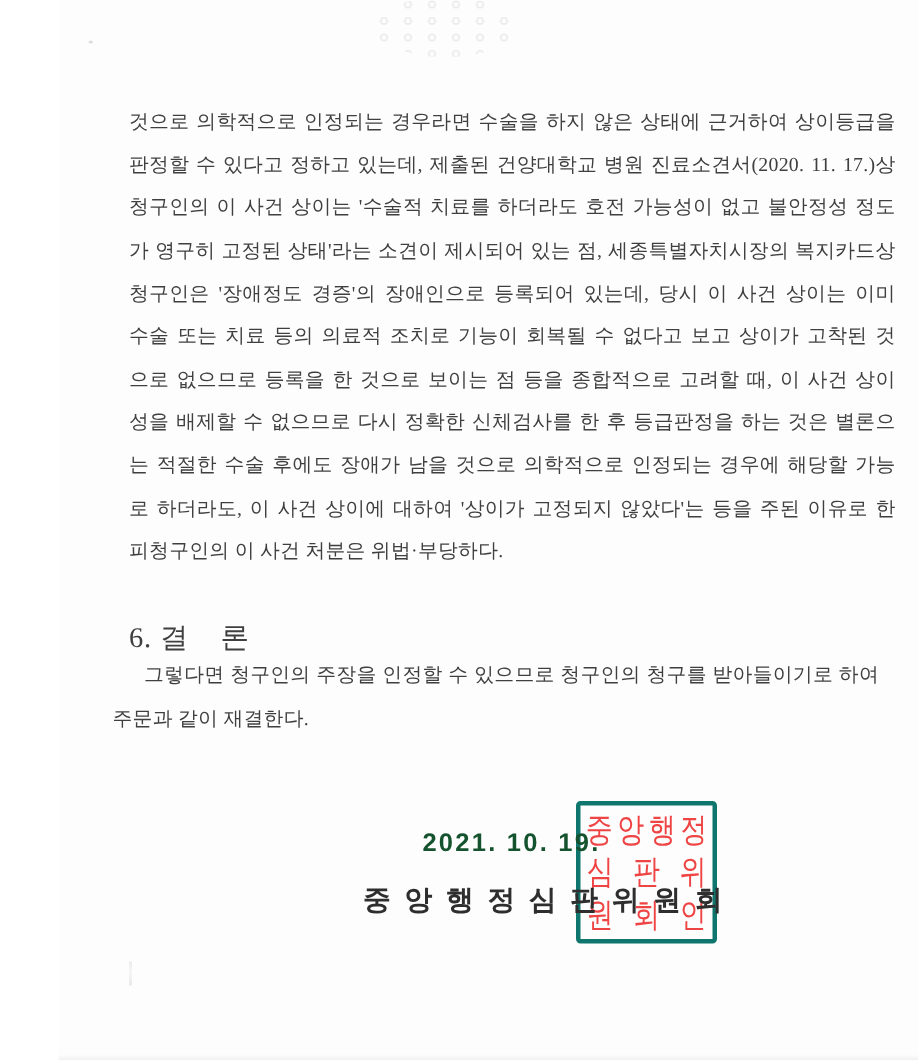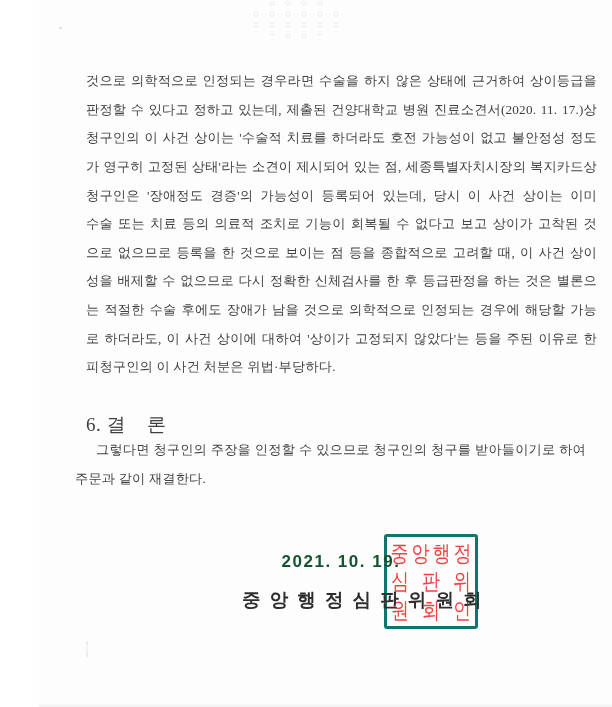--- a/index.html
+++ b/index.html
@@ -168,21 +168,21 @@
 
   <div class="bleed-marks"></div>
   <div class="speck-a"></div>
   <div class="speck-b"></div>
 
   <div class="body-lines">
       <div class="body-line">것으로 의학적으로 인정되는 경우라면 수술을 하지 않은 상태에 근거하여 상이등급을</div>
       <div class="body-line">판정할 수 있다고 정하고 있는데, 제출된 건양대학교 병원 진료소견서(2020. 11. 17.)상</div>
       <div class="body-line">청구인의 이 사건 상이는 '수술적 치료를 하더라도 호전 가능성이 없고 불안정성 정도</div>
       <div class="body-line">가 영구히 고정된 상태'라는 소견이 제시되어 있는 점, 세종특별자치시장의 복지카드상</div>
-      <div class="body-line">청구인은 '장애정도 경증'의 가능성이 등록되어 있는데, 당시 이 사건 상이는 이미</div>
+      <div class="body-line">청구인은 '장애정도 경증'의 장애인으로 등록되어 있는데, 당시 이 사건 상이는 이미</div>
       <div class="body-line">수술 또는 치료 등의 의료적 조치로 기능이 회복될 수 없다고 보고 상이가 고착된 것</div>
       <div class="body-line">으로 없으므로 등록을 한 것으로 보이는 점 등을 종합적으로 고려할 때, 이 사건 상이</div>
       <div class="body-line">성을 배제할 수 없으므로 다시 정확한 신체검사를 한 후 등급판정을 하는 것은 별론으</div>
       <div class="body-line">는 적절한 수술 후에도 장애가 남을 것으로 의학적으로 인정되는 경우에 해당할 가능</div>
       <div class="body-line">로 하더라도, 이 사건 상이에 대하여 '상이가 고정되지 않았다'는 등을 주된 이유로 한</div>
       <div class="body-line">피청구인의 이 사건 처분은 위법·부당하다.</div>
     </div>
 
   <div class="section-heading">6. 결    론</div>
 

